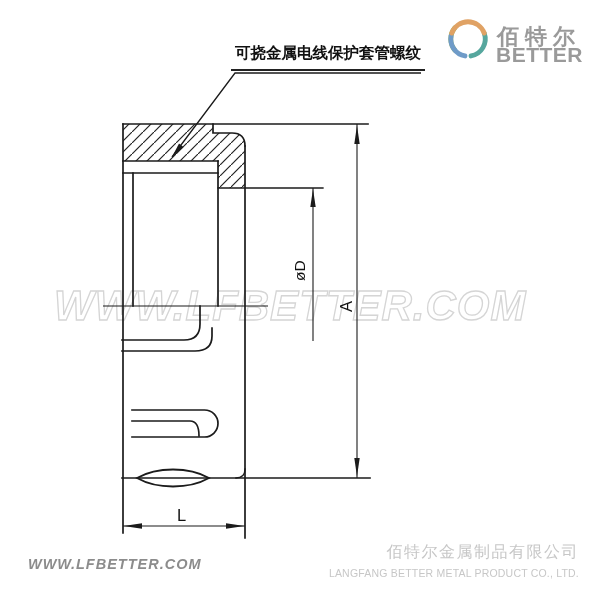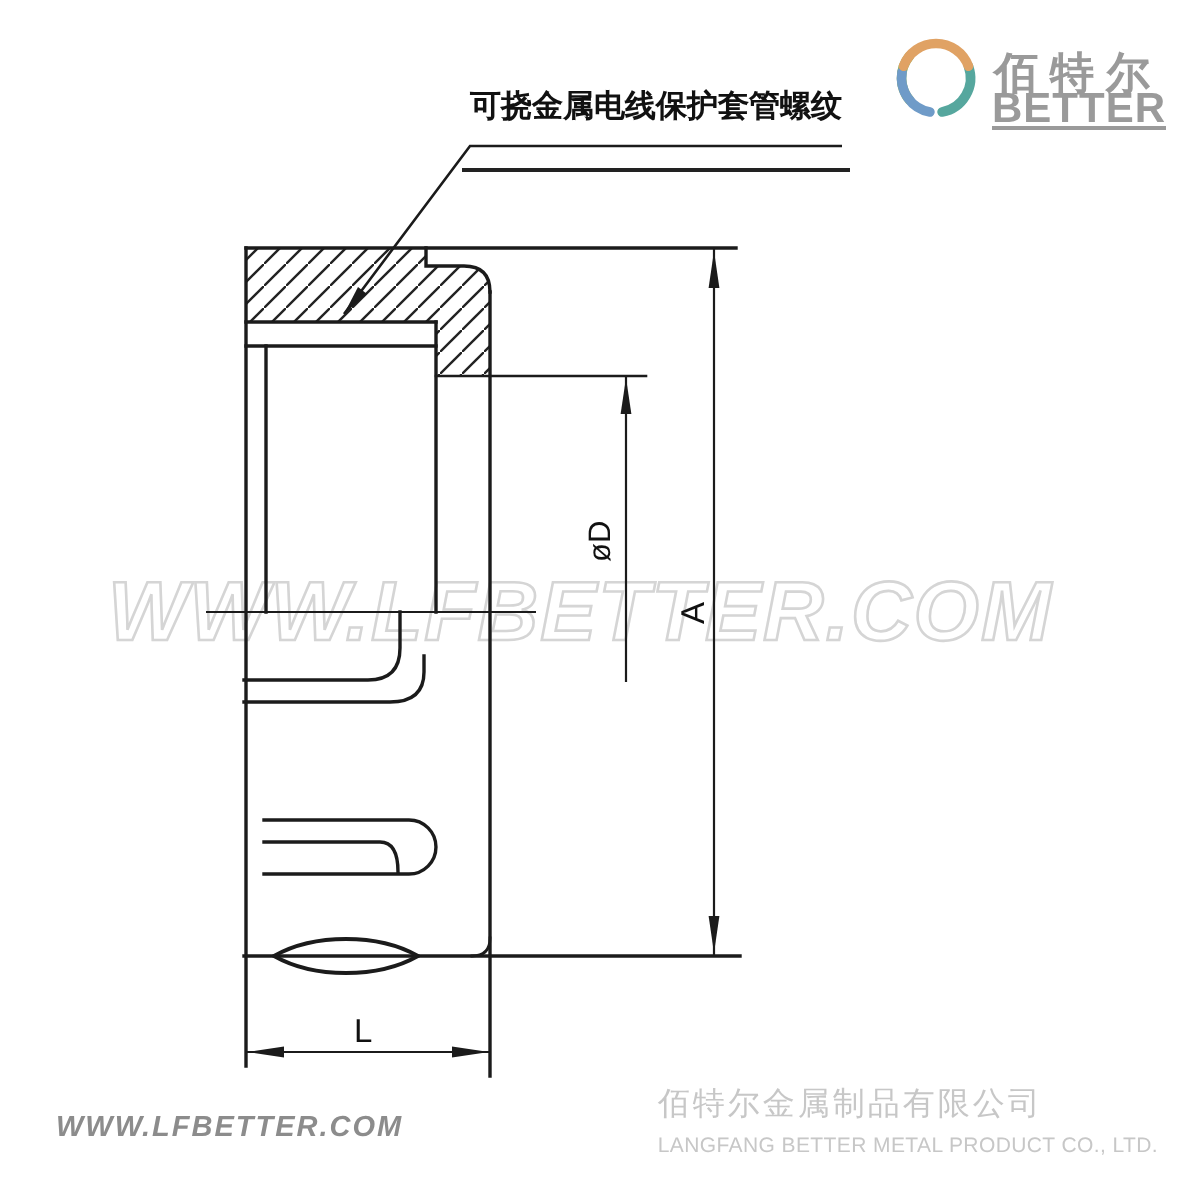--- a/index.html
+++ b/index.html
@@ -7,43 +7,43 @@
     width:600px;height:600px;position:relative;background:#ffffff;
     font-family:"Liberation Sans", sans-serif;overflow:hidden;
   }
   .abs{position:absolute;}
 
   
   .annotation{
     left:231px;top:43px;width:194px;
     font-size:15.5px;font-weight:700;color:#111;
     letter-spacing:0px;text-align:center;
-    border-bottom:2px solid #222;padding-bottom:20px;
+    border-bottom:2px solid #222;padding-bottom:5px;
     white-space:nowrap;
   }
 
   
   .brand{left:446px;top:16px;width:150px;height:52px;}
   .brand .cn{
     position:absolute;left:51px;top:6px;
     font-size:22px;font-weight:700;color:#9a9a9a;letter-spacing:6px;white-space:nowrap;
   }
   .brand .en{
     position:absolute;left:50px;top:27px;
-    font-size:21px;font-weight:800;color:#9a9a9a;letter-spacing:0.5px;white-space:nowrap;text-decoration:underline;
+    font-size:21px;font-weight:800;color:#9a9a9a;letter-spacing:0.5px;white-space:nowrap;
   }
 
   
   .footer-left{
     left:28px;top:556px;
     font-size:14.5px;font-weight:700;font-style:italic;color:#8c8c8c;letter-spacing:1px;
     white-space:nowrap;
   }
   .footer-right{
-    right:21px;top:542px;color:#c7c7c7;
+    right:21px;top:542px;text-align:right;color:#c7c7c7;
   }
   .footer-right .cn{font-size:16px;letter-spacing:1.5px;white-space:nowrap;}
   .footer-right .en{font-size:10.5px;margin-top:4px;letter-spacing:0.2px;white-space:nowrap;}
 
   svg text{font-family:"Liberation Sans", sans-serif;}
 </style>
 </head>
 <body>
 
 <svg class="abs" style="left:0;top:0" width="600" height="600" viewBox="0 0 600 600">

